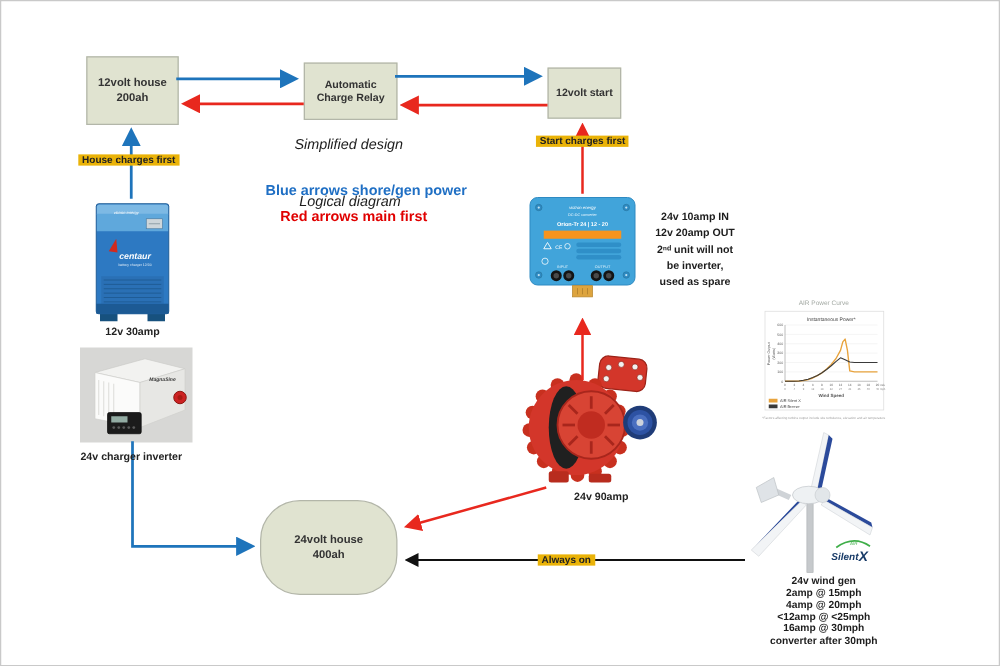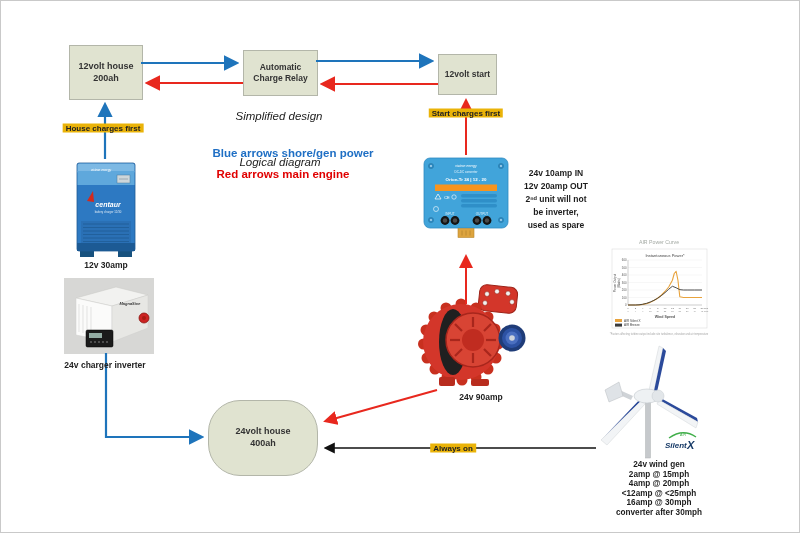--- a/index.html
+++ b/index.html
@@ -35,21 +35,21 @@
     <span>12volt start</span>
   </div>
   <div class="box" style="left:207px;top:399px;width:108px;height:74px;border-radius:32px;">
     <span>24volt house</span>
     <span>400ah</span>
   </div>
 
   <div class="bigtitle" style="left:278px;top:115px;">Simplified design</div>
   <div class="bigtitle" style="left:279px;top:128px;margin-top:33px;">Logical diagram</div>
   <div class="note-blue" style="left:279px;top:152px;">Blue arrows shore/gen power</div>
-  <div class="note-red" style="left:282px;top:173px;">Red arrows main engine</div>
+  <div class="note-red" style="left:282px;top:173px;">Red arrows main first</div>
 
   <svg id="arrows" width="800" height="533" viewBox="0 0 800 533">
     <defs>
       <marker id="mb" markerWidth="7" markerHeight="7" refX="5.5" refY="3.5" orient="auto">
           <path d="M0,0 L7,3.5 L0,7 z" fill="#1e74bb"></path>
         </marker>
       <marker id="mr" markerWidth="7" markerHeight="7" refX="5.5" refY="3.5" orient="auto">
           <path d="M0,0 L7,3.5 L0,7 z" fill="#e8281e"></path>
         </marker>
       <marker id="mk" markerWidth="7" markerHeight="7" refX="5.5" refY="3.5" orient="auto">

